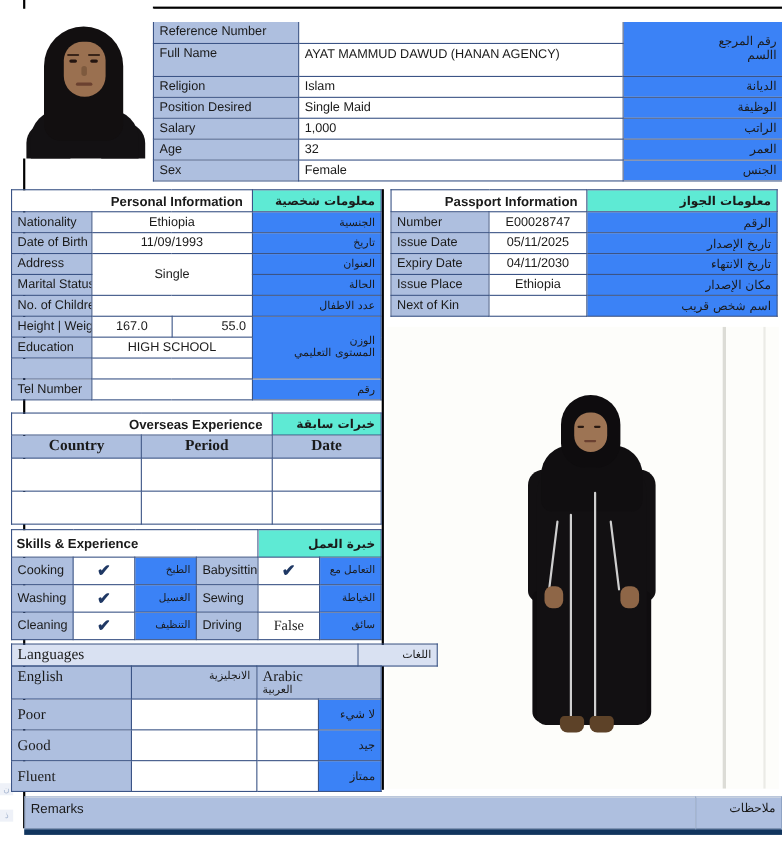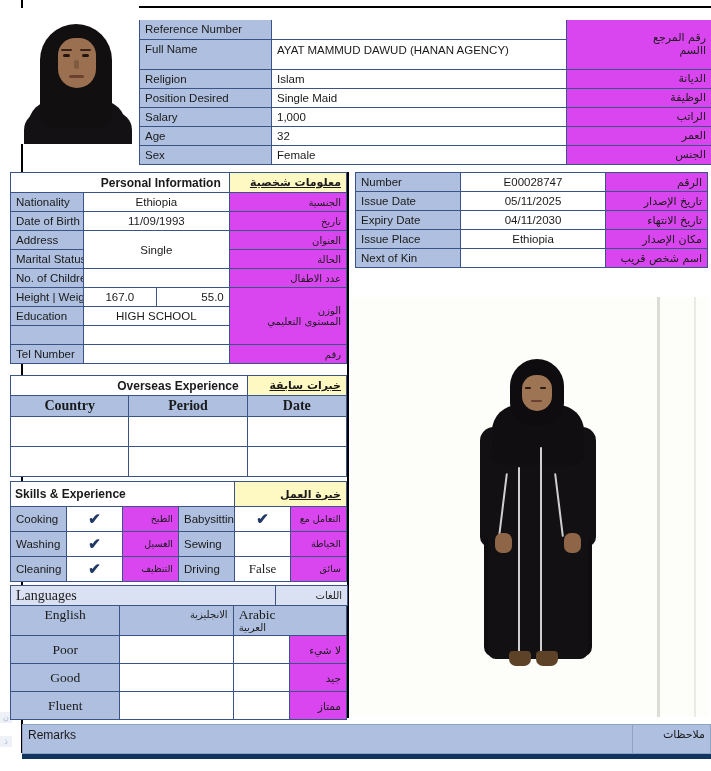--- a/index.html
+++ b/index.html
@@ -80,21 +80,21 @@
     white-space: nowrap;
   }
   .lbl {
     background: #aebfdf;
     font-size: 11.5px;
   }
   .val {
     background: #ffffff;
   }
   .ar {
-    background: #d946ef;
+    background: #3b82f6;
     text-align: right;
     direction: rtl;
     font-family: "DejaVu Sans", sans-serif;
     font-size: 11px;
   }
   .ctr { text-align: center; }
 
   
   #top-table { left: 139px; top: 20px; width: 572px; }
   #top-table td { border-top: 0; border-bottom-color:#3b5486; }
@@ -129,22 +129,22 @@
   }
 
   
   .sec-hdr td {
     background: #ffffff;
     font-weight: bold;
     height: 20px;
   }
   .sec-hdr .en { text-align: right; padding-right: 8px; font-size: 12px;}
   .sec-hdr .arh {
-    text-align: right; direction: rtl; background:#fef9c3;
-    font-family: "DejaVu Sans", sans-serif; font-size: 11px; font-weight: bold; text-decoration: underline;
+    text-align: right; direction: rtl; background:#5eead4;
+    font-family: "DejaVu Sans", sans-serif; font-size: 11px; font-weight: bold;
   }
 
   
   #pers-table { left: 10px; top: 172px; width: 337px; }
   #pers-table .c1 { width: 112px; }
   #pers-table .c2 { width: 113px; }
   #pers-table .c3 { width: 52px; text-align: right; }
   #pers-table .c4 { width: 60px; }
   #pers-table .ar { font-size: 10px; white-space: normal; line-height: 11px;}
 
@@ -187,21 +187,21 @@
   
   #lang-bar { left: 10px; top: 585px; width: 337px; }
   #lang-bar td { height: 20px; background:#d9e1f2; }
   #lang-bar .en {
     font-family:"Liberation Serif", serif; font-size: 14px; text-align:left;
     background:#d9e1f2;
   }
   #lang-bar .arh { background:#d9e1f2; }
 
   #lang-table { left: 10px; top: 605px; width: 337px; }
-  #lang-table .c1 { width: 82px; text-align: center; }
+  #lang-table .c1 { width: 82px; }
   #lang-table .c2 { width: 85px; }
   #lang-table .c3 { width: 85px; }
   #lang-table .c4 { width: 85px; }
   #lang-table .langhdr td {
     background:#aebfdf; height:30px; vertical-align:top; padding-top:2px;
     font-family:"Liberation Serif", serif; font-size: 13.5px;
     white-space: normal; line-height: 13px;
   }
   #lang-table .langhdr .ar {
     font-family:"DejaVu Sans", sans-serif; font-size:10px;
@@ -398,20 +398,24 @@
     <tr>
       <td class="lbl c1">Tel Number</td>
       <td class="val ctr" colspan="2"></td>
       <td class="ar c4">رقم</td>
     </tr>
   </tbody>
     </table>
 
   <table class="tbl" id="pass-table">
     <tbody>
+        <tr class="sec-hdr">
+      <td class="c1 en" colspan="2">Passport Information</td>
+      <td class="c3 arh">معلومات الجواز</td>
+    </tr>
     <tr>
       <td class="lbl c1">Number</td>
       <td class="val c2 ctr">E00028747</td>
       <td class="ar c3">الرقم</td>
     </tr>
     <tr>
       <td class="lbl c1">Issue Date</td>
       <td class="val c2 ctr">05/11/2025</td>
       <td class="ar c3">تاريخ الإصدار</td>
     </tr>
@@ -510,21 +514,21 @@
       <td class="lbl c4">Driving</td>
       <td class="falseval c5">False</td>
       <td class="ar c6">سائق</td>
     </tr>
   </tbody>
     </table>
 
   <table class="tbl" id="lang-bar">
     <tbody>
         <tr>
-      <td class="en" style="width:265px;">Languages</td>
+      <td class="en" style="width:315px;">Languages</td>
       <td class="arh" style="width:72px; text-align:right; direction:rtl; font-family:'DejaVu Sans', sans-serif; font-size:10px; font-weight:normal;">اللغات</td>
     </tr>
   </tbody>
     </table>
 
   <table class="tbl" id="lang-table">
     <tbody>
         <tr class="langhdr">
       <td class="c1" colspan="1">English</td>
       <td class="c2 ar">الانجليزية</td>

